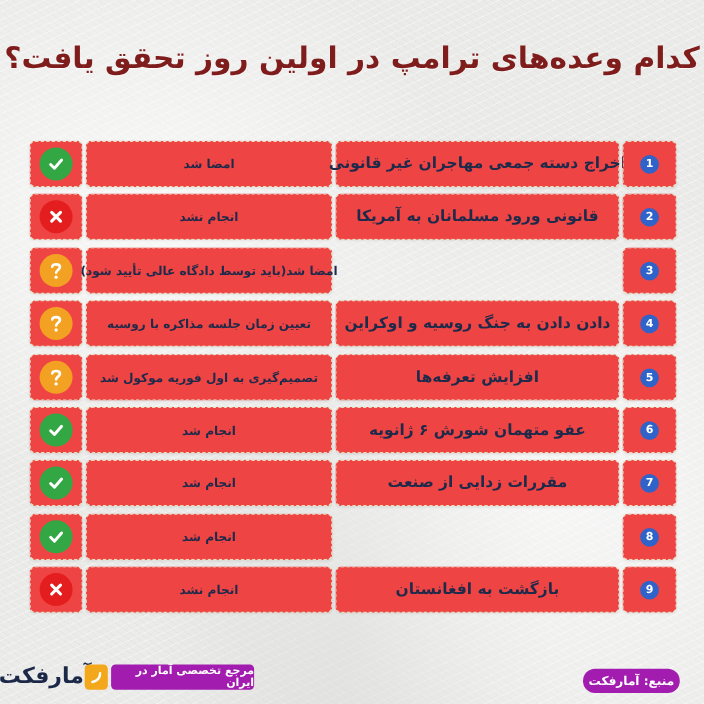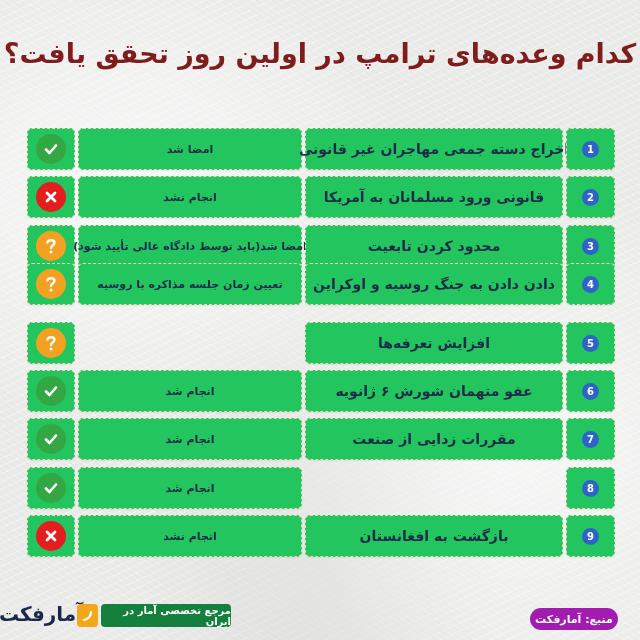--- a/index.html
+++ b/index.html
@@ -21,21 +21,21 @@
     font-size: 27px; font-weight: bold; color: #7f1d1d;
     letter-spacing: -0.5px;
     text-shadow: 0 1px 0 rgba(255,255,255,0.6);
   }
   .rows { position: absolute; top: 128px; left: 27px; width: 588px; }
   .row {
     position: absolute; left: 0; width: 588px; height: 42px;
   }
   .box {
     position: absolute; top: 0; height: 42px;
-    background: #22c55e;
+    background: #ef4444;
     border: 1px dashed #e6d9b8;
     border-radius: 5px;
     box-shadow: 0 1px 2px rgba(0,0,0,0.06);
     display: flex; align-items: center; justify-content: center;
     direction: rtl;
   }
   .box-status { left: 0; width: 48px; }
   .box-note { left: 51px; width: 224px; font-size: 11px; font-weight: bold; color: #1e2a4a; white-space: nowrap; }
   .box-promise { left: 278px; width: 258px; font-size: 14px; font-weight: bold; color: #1e2a4a; white-space: nowrap; }
   .box-num { left: 539px; width: 49px; }
@@ -53,21 +53,21 @@
   .status-fail { background: #e41e1e; }
   .status-pending { background: #f3a122; }
   .footer-source {
     position: absolute; top: 608px; left: 530px; width: 88px; height: 22px;
     background: #a21caf; border-radius: 11px;
     color: #fff; font-size: 11px; font-weight: bold;
     display: flex; align-items: center; justify-content: center; direction: rtl;
   }
   .footer-tagline {
     position: absolute; top: 604px; left: 101px; width: 130px; height: 23px;
-    background: #15803d; border-radius: 4px;
+    background: #a21caf; border-radius: 4px;
     color: #fff; font-size: 10px; font-weight: bold;
     display: flex; align-items: center; justify-content: center; direction: rtl;
   }
   .logo-mark {
     position: absolute; top: 604px; left: 77px; width: 21px; height: 23px;
     background: #f3a81c; border-radius: 4px;
     display: flex; align-items: center; justify-content: center;
   }
   .logo-text {
     position: absolute; top: 600px; left: 8px; width: 66px; height: 28px;
@@ -116,27 +116,26 @@
   <div class="row" style="top:97px">
     <div class="box box-status">
       <div class="status-icon status-pending">
         <svg width="16" height="18" viewBox="0 0 16 18">
             <path d="M4.5 5.5 C4.5 2.5 11.5 2.5 11.5 5.8 C11.5 8.3 8 8.5 8 11" stroke="#fff" stroke-width="2.4" fill="none" stroke-linecap="round"></path>
             <circle cx="8" cy="15" r="1.5" fill="#fff"></circle>
           </svg>
       </div>
     </div>
     <div class="box box-note">امضا شد(باید توسط دادگاه عالی تأیید شود)</div>
-    <div class="box box-promise">محدود کردن تابعیت</div>
     <div class="box box-num">
       <div class="num-badge">3</div>
     </div>
   </div>
 
-  <div class="row" style="top:135px">
+  <div class="row" style="top:145px">
     <div class="box box-status">
       <div class="status-icon status-pending">
         <svg width="16" height="18" viewBox="0 0 16 18">
             <path d="M4.5 5.5 C4.5 2.5 11.5 2.5 11.5 5.8 C11.5 8.3 8 8.5 8 11" stroke="#fff" stroke-width="2.4" fill="none" stroke-linecap="round"></path>
             <circle cx="8" cy="15" r="1.5" fill="#fff"></circle>
           </svg>
       </div>
     </div>
     <div class="box box-note">تعیین زمان جلسه مذاکره با روسیه</div>
     <div class="box box-promise">دادن دادن به جنگ روسیه و اوکراین</div>
@@ -147,20 +146,21 @@
 
   <div class="row" style="top:194px">
     <div class="box box-status">
       <div class="status-icon status-pending">
         <svg width="16" height="18" viewBox="0 0 16 18">
             <path d="M4.5 5.5 C4.5 2.5 11.5 2.5 11.5 5.8 C11.5 8.3 8 8.5 8 11" stroke="#fff" stroke-width="2.4" fill="none" stroke-linecap="round"></path>
             <circle cx="8" cy="15" r="1.5" fill="#fff"></circle>
           </svg>
       </div>
     </div>
+    <div class="box box-note">تصمیم‌گیری به اول فوریه موکول شد</div>
     <div class="box box-promise">افزایش تعرفه‌ها</div>
     <div class="box box-num">
       <div class="num-badge">5</div>
     </div>
   </div>
 
   <div class="row" style="top:242px">
     <div class="box box-status">
       <div class="status-icon status-done">
         <svg width="16" height="16" viewBox="0 0 16 16">

